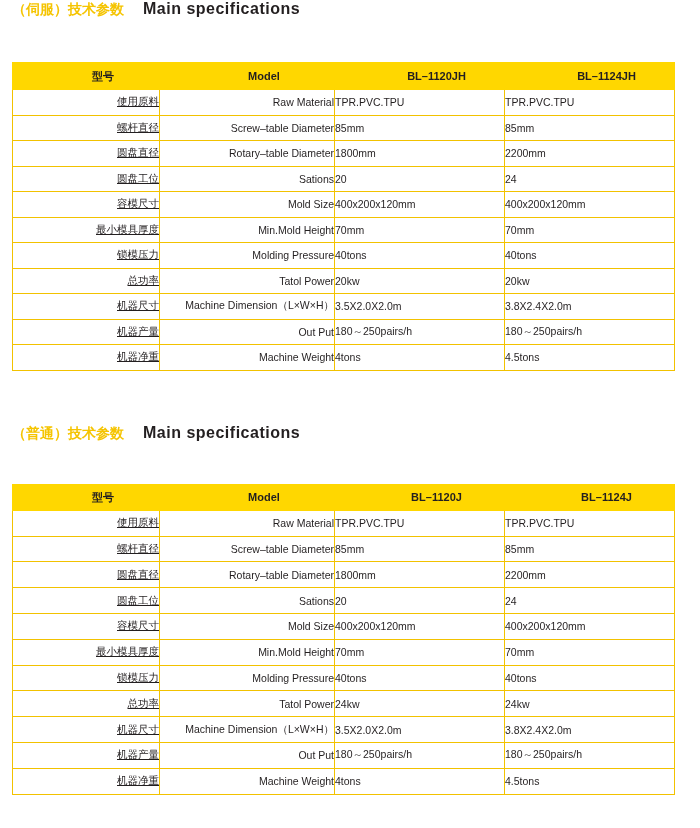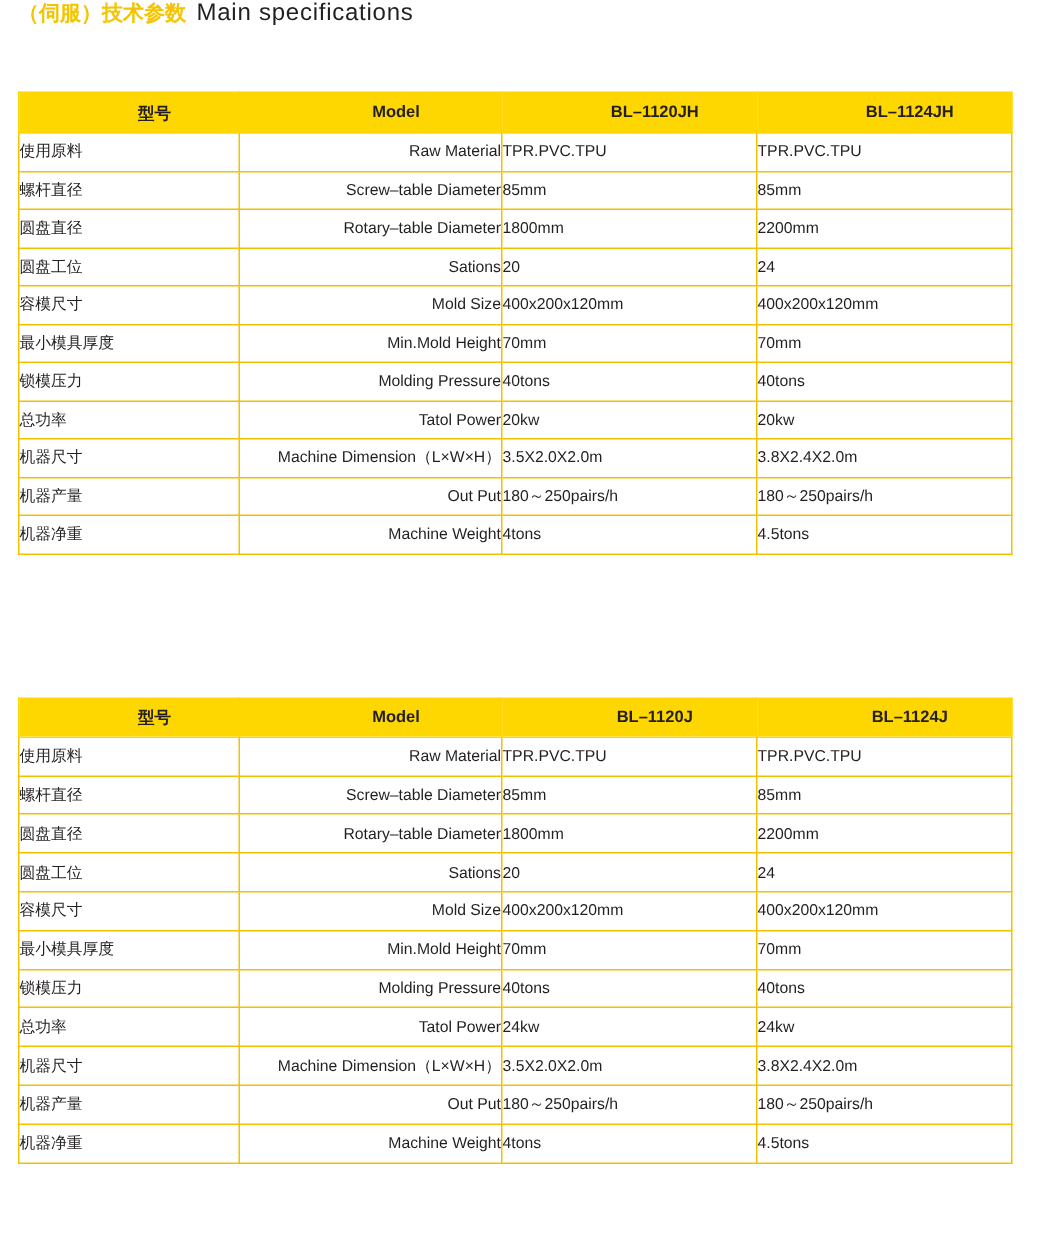--- a/index.html
+++ b/index.html
@@ -30,24 +30,24 @@
     letter-spacing: 0px;
     white-space: nowrap;
   }
   .heading .cn {
     color: #f5c400;
     font-weight: bold;
     font-size: 14px;
   }
   .heading .en {
     color: #231f20;
-    font-weight: normal;
+    font-weight: bold;
     font-size: 16px;
     letter-spacing: 0.5px;
-    margin-left: 7px;
+    margin-left: 19px;
   }
 
   table.spec {
     border-collapse: collapse;
     margin-left: 12px;
     margin-top: 43px;
     width: 662px;
     table-layout: fixed;
   }
   table.spec th, table.spec td {
@@ -67,22 +67,23 @@
     height: 26px;
     border: 1px solid #ffd700;
     padding-left: 34px;
   }
   col.c0 { width: 147px; }
   col.c1 { width: 175px; }
   col.c2 { width: 170px; }
   col.c3 { width: 170px; }
 
   td.cn-cell {
-    text-align: left;
+    text-align: right;
     font-size: 11px;
+    text-decoration: underline;
   }
   td.en-cell {
     text-align: right;
     font-size: 10.5px;
   }
   td.val-cell {
     text-align: left;
     padding-left: 14px;
     font-size: 10.5px;
     margin-left: 32px;
@@ -177,20 +178,23 @@
         <td class="cn-cell">机器净重</td>
         <td class="en-cell">Machine Weight</td>
         <td class="val-cell">4tons</td>
         <td class="val-cell">4.5tons</td>
       </tr>
     </tbody>
   </table>
 </div>
 
 <div class="section section-2">
+  <div class="heading">
+    <span class="cn">（普通）技术参数</span><span class="en">Main  specifications</span>
+  </div>
   <table class="spec">
     <colgroup>
         <col class="c0">
         <col class="c1">
         <col class="c2">
         <col class="c3">
       </colgroup>
     <thead>
       <tr>
         <th>型号</th>

